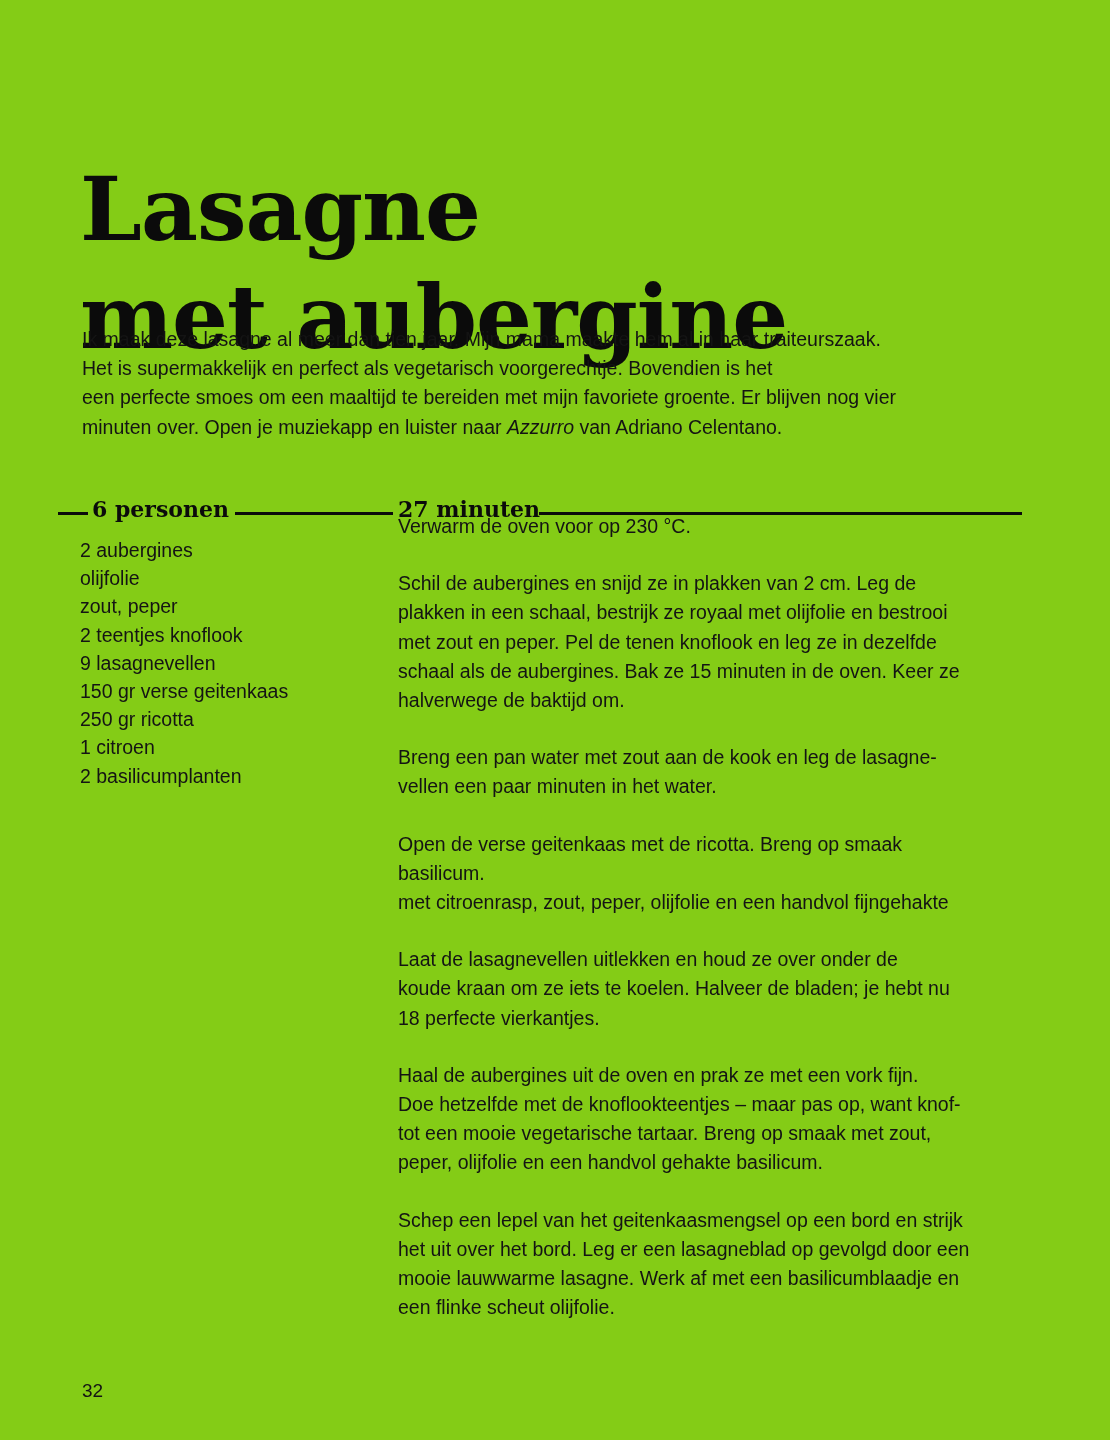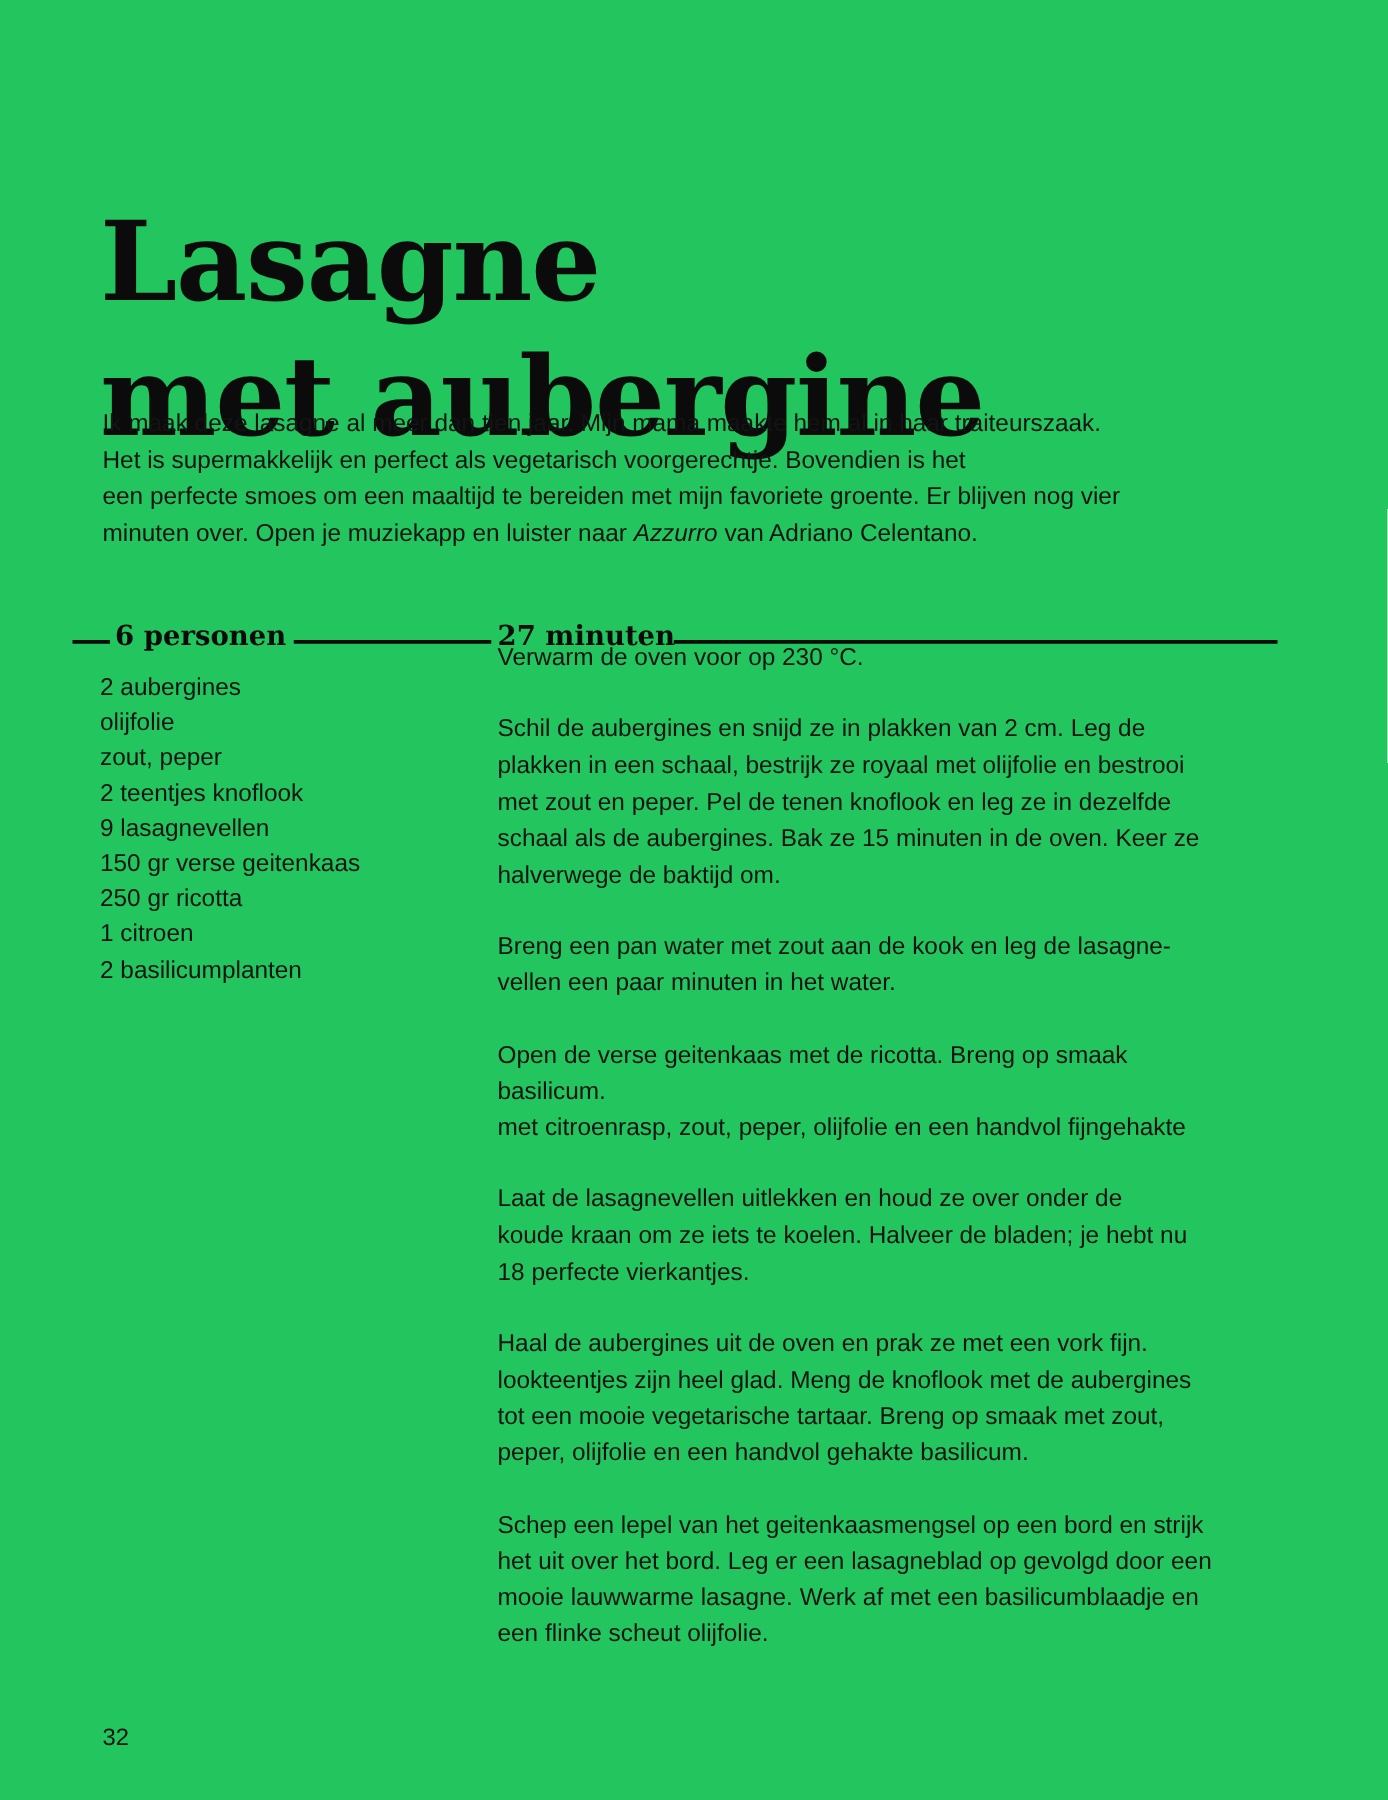--- a/index.html
+++ b/index.html
@@ -4,21 +4,21 @@
 <style>
   html, body {
     margin: 0;
     padding: 0;
     background: #ffffff;
   }
   .page {
     position: relative;
     width: 1110px;
     height: 1440px;
-    background: #22c55e;
+    background: #84cc16;
     color: #111111;
     font-family: "Liberation Sans", sans-serif;
     overflow: hidden;
     box-sizing: border-box;
   }
 
   
   .title {
     position: absolute;
     left: 80px;
@@ -176,21 +176,21 @@
     </p>
 
     <p class="step">
       <span class="step-line">Laat de lasagnevellen uitlekken en houd ze over onder de</span>
       <span class="step-line">koude kraan om ze iets te koelen. Halveer de bladen; je hebt nu</span>
       <span class="step-line">18 perfecte vierkantjes.</span>
     </p>
 
     <p class="step">
       <span class="step-line">Haal de aubergines uit de oven en prak ze met een vork fijn.</span>
-      <span class="step-line">lookteentjes zijn heel glad. Meng de knoflook met de aubergines</span>
+      <span class="step-line">Doe hetzelfde met de knoflookteentjes – maar pas op, want knof-</span>
       <span class="step-line">tot een mooie vegetarische tartaar. Breng op smaak met zout,</span>
       <span class="step-line">peper, olijfolie en een handvol gehakte basilicum.</span>
     </p>
 
     <p class="step">
       <span class="step-line">Schep een lepel van het geitenkaasmengsel op een bord en strijk</span>
       <span class="step-line">het uit over het bord. Leg er een lasagneblad op gevolgd door een</span>
       <span class="step-line">mooie lauwwarme lasagne. Werk af met een basilicumblaadje en</span>
       <span class="step-line">een flinke scheut olijfolie.</span>
     </p>

